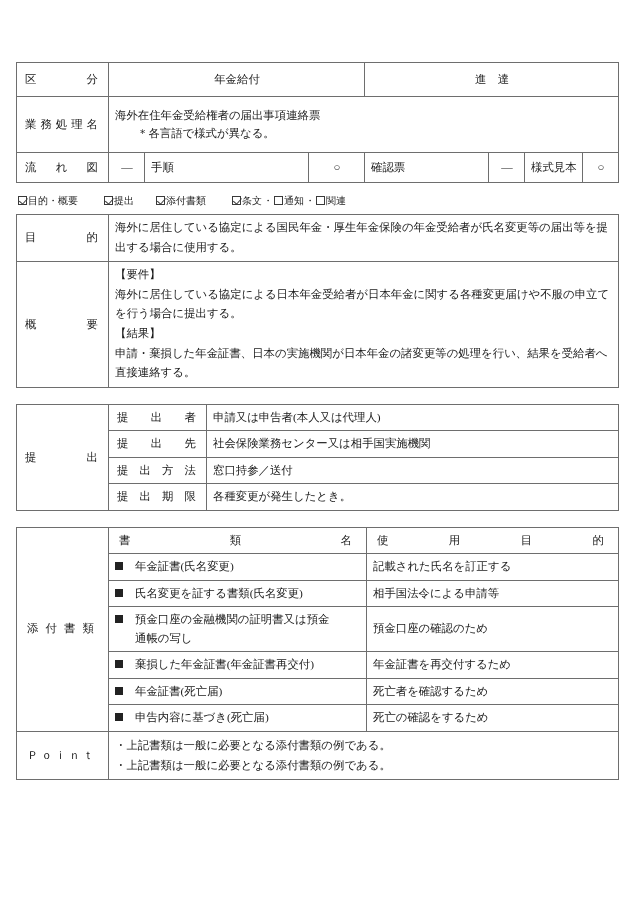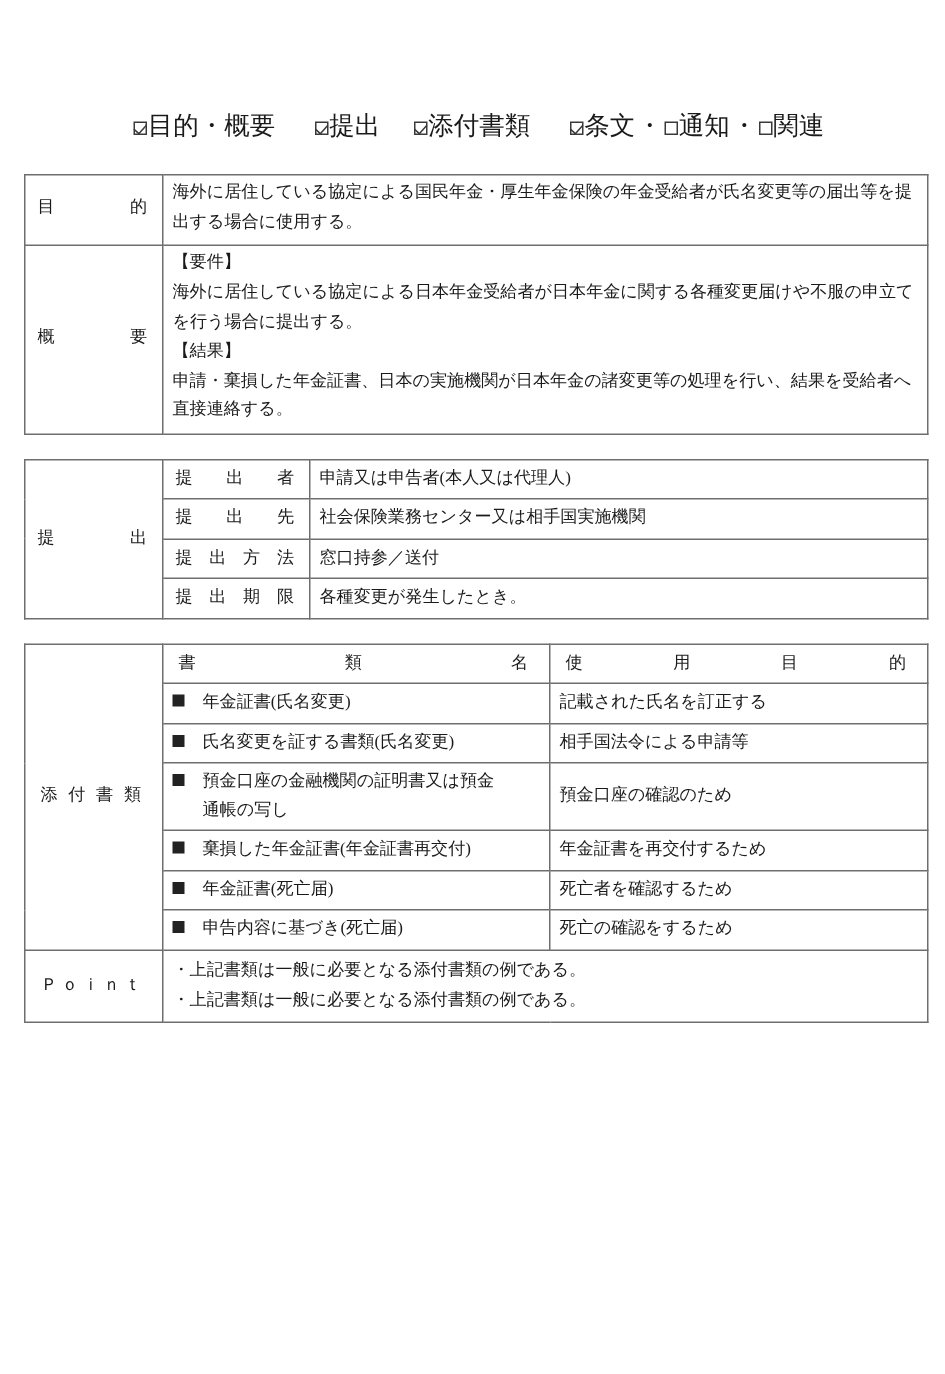--- a/index.html
+++ b/index.html
@@ -65,25 +65,24 @@
   
   .t-header td { height: 14px; }
   .t-header .r1 td { height: 26px; }
   .t-header .r2 td { height: 48px; }
   .t-header .r3 td { height: 22px; }
   .note-ast { display: block; padding-left: 22px; }
 
   
   .checkline {
     width: 602px;
-    margin: 11px 0 21px 2px;
-    font-size: 17px;
+    margin: 11px 0 7px 2px;
+    font-size: 10px;
     line-height: 1.3;
     white-space: nowrap;
-    text-align: center;
   }
   .chk-group { display: inline-block; }
   .chk-gap-1 { display: inline-block; width: 26px; }
   .chk-gap-2 { display: inline-block; width: 22px; }
   .chk-gap-3 { display: inline-block; width: 26px; }
   .box {
     display: inline-block;
     width: 9px;
     height: 9px;
     border: 1px solid #3a3a3a;
@@ -100,21 +99,21 @@
     width: 3.5px;
     height: 7px;
     border: solid #3a3a3a;
     border-width: 0 1.3px 1.3px 0;
     transform: rotate(42deg);
   }
   .sep-dot { padding: 0 1px; }
 
   
   .t-purpose { margin-top: 0; }
-  .t-purpose td { padding-top: 5px; padding-bottom: 5px; font-family: Liberation Mono, monospace; }
+  .t-purpose td { padding-top: 5px; padding-bottom: 5px; }
   .t-purpose .cell-body { line-height: 1.72; }
 
   
   .t-submit td { height: 15px; }
   .t-submit .sub-key {
     text-align: justify;
     text-align-last: justify;
     text-justify: inter-character;
     padding-left: 8px !important;
     padding-right: 10px !important;
@@ -145,21 +144,66 @@
 
   
   .t-article td { height: 20px; }
   .gap-m { height: 16px; }
 </style>
 </head>
 <body>
 
 <div class="page">
 
-
+  <table class="doc t-header">
+    <colgroup>
+      <col style="width:92px">
+      <col style="width:256px">
+      <col style="width:254px">
+    </colgroup>
+    <tbody>
+      <tr class="r1">
+        <td class="lbl">区　　　　分</td>
+        <td class="ctr">年金給付</td>
+        <td class="ctr">進　達</td>
+      </tr>
+      <tr class="r2">
+        <td class="lbl vmid">業 務 処 理 名</td>
+        <td colspan="2" class="vmid">
+          <span class="blk">海外在住年金受給権者の届出事項連絡票</span>
+          <span class="note-ast">＊各言語で様式が異なる。</span>
+        </td>
+      </tr>
+    </tbody>
+  </table>
+
+  <table class="doc t-header" style="margin-top:-1px">
+    <colgroup>
+      <col style="width:92px">
+      <col style="width:36px">
+      <col style="width:164px">
+      <col style="width:56px">
+      <col style="width:124px">
+      <col style="width:36px">
+      <col style="width:58px">
+      <col style="width:36px">
+    </colgroup>
+    <tbody>
+      <tr class="r3">
+        <td class="lbl">流　れ　図</td>
+        <td class="ctr">―</td>
+        <td>手順</td>
+        <td class="ctr">○</td>
+        <td>確認票</td>
+        <td class="ctr">―</td>
+        <td>様式見本</td>
+        <td class="ctr">○</td>
+      </tr>
+    </tbody>
+  </table>
 
   <div class="checkline">
     <span class="chk-group"><span class="box checked"></span><span>目的・概要</span></span><span class="chk-gap-1"></span><span class="chk-group"><span class="box checked"></span><span>提出</span></span><span class="chk-gap-2"></span><span class="chk-group"><span class="box checked"></span><span>添付書類</span></span><span class="chk-gap-3"></span><span class="chk-group"><span class="box checked"></span><span>条文</span></span><span class="sep-dot">・</span><span class="chk-group"><span class="box"></span><span>通知</span></span><span class="sep-dot">・</span><span class="chk-group"><span class="box"></span><span>関連</span></span>
   </div>
 
   <table class="doc t-purpose">
     <colgroup>
       <col style="width:92px">
       <col style="width:510px">
     </colgroup>

